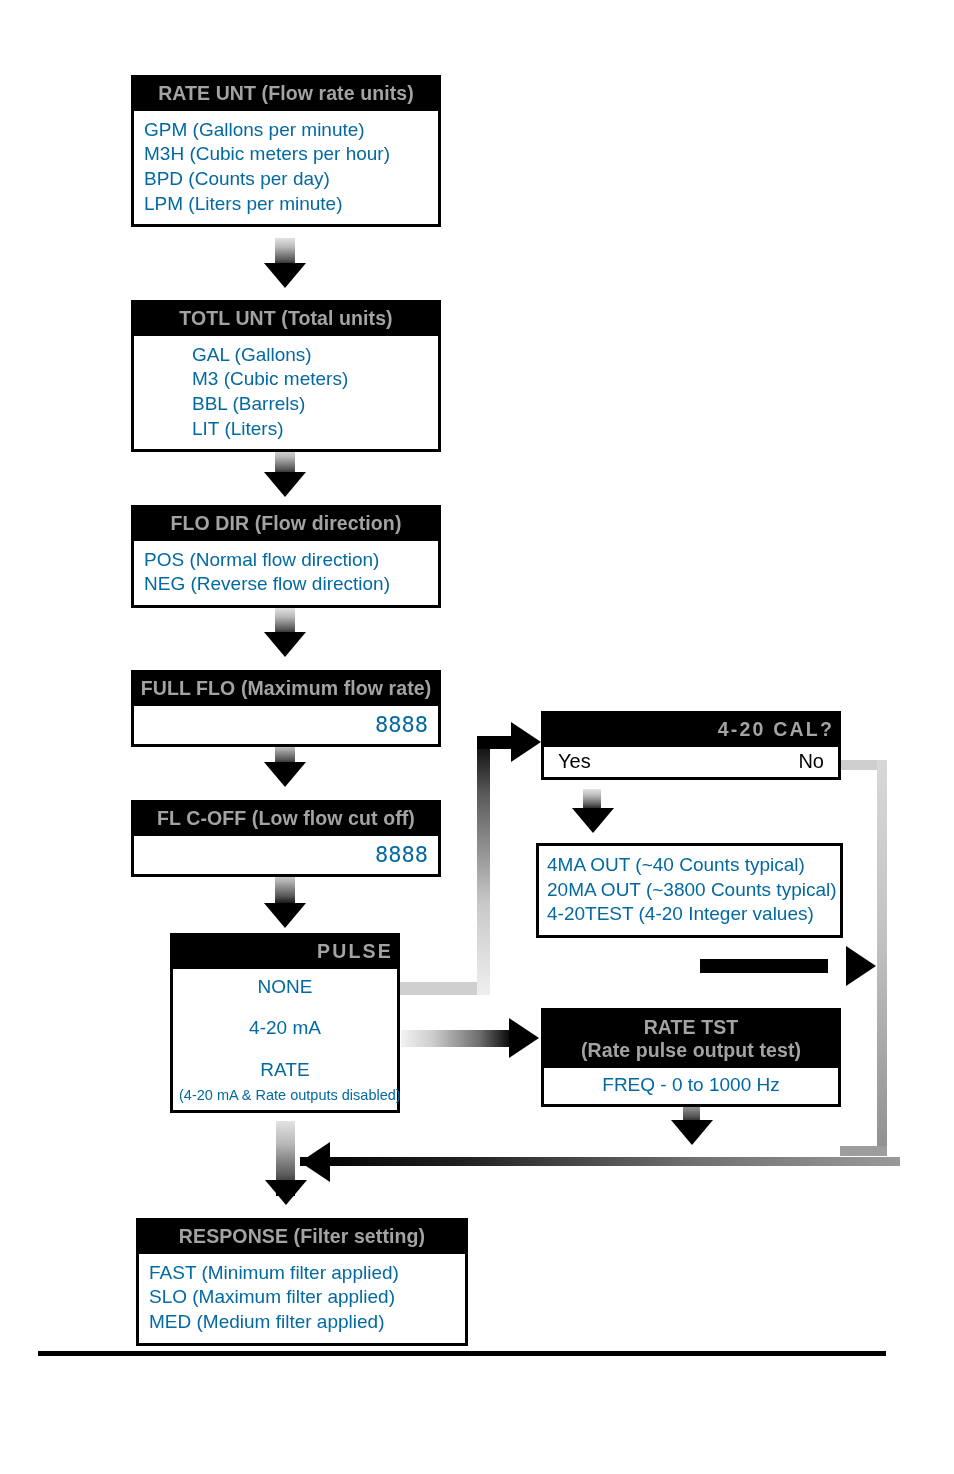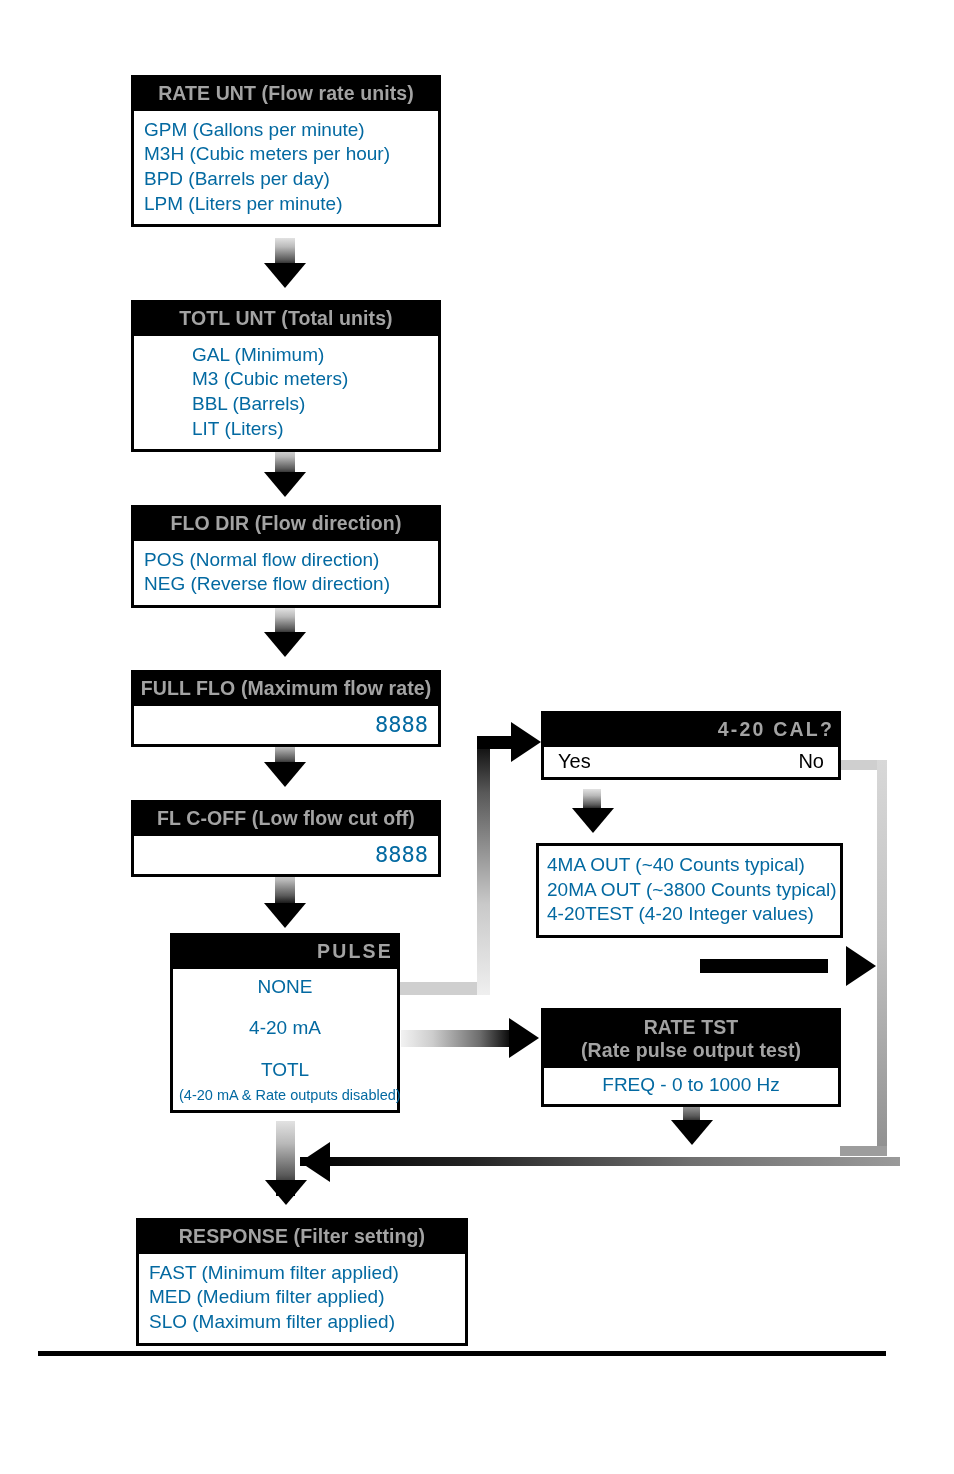--- a/index.html
+++ b/index.html
@@ -112,32 +112,32 @@
 </head>
 <body>
 
 <div id="page">
 
   <div class="node" style="left:131px; top:75px; width:310px;">
     <div class="hdr">RATE UNT (Flow rate units)</div>
     <div class="body left">
       <div class="row">GPM (Gallons per minute)</div>
       <div class="row">M3H (Cubic meters per hour)</div>
-      <div class="row">BPD (Barrels per day)</div>
+      <div class="row">BPD (Counts per day)</div>
       <div class="row">LPM (Liters per minute)</div>
     </div>
   </div>
 
   <div class="conn vshaft" style="left:275px; top:238px; width:20px; height:30px;"></div>
   <div class="conn tri-down" style="left:264px; top:263px;"></div>
 
   <div class="node" style="left:131px; top:300px; width:310px;">
     <div class="hdr">TOTL UNT (Total units)</div>
     <div class="body indent">
-      <div class="row">GAL (Minimum)</div>
+      <div class="row">GAL (Gallons)</div>
       <div class="row">M3 (Cubic meters)</div>
       <div class="row">BBL (Barrels)</div>
       <div class="row">LIT (Liters)</div>
     </div>
   </div>
 
   <div class="conn vshaft" style="left:275px; top:448px; width:20px; height:29px;"></div>
   <div class="conn tri-down" style="left:264px; top:472px;"></div>
 
   <div class="node" style="left:131px; top:505px; width:310px;">
@@ -171,34 +171,34 @@
   <div class="conn vshaft" style="left:275px; top:869px; width:20px; height:37px;"></div>
   <div class="conn tri-down" style="left:264px; top:903px;"></div>
 
   <div class="node" style="left:170px; top:933px; width:230px;">
     <div class="hdr wide">PULSE</div>
     <div class="body center" style="padding:6px 6px 6px 6px;">
       <div class="row">NONE</div>
       <div style="height:17px;"></div>
       <div class="row">4-20 mA</div>
       <div style="height:17px;"></div>
-      <div class="row">TOTL</div>
+      <div class="row">RATE</div>
       <div class="row small-note" style="margin-top:3px;">(4-20 mA &amp; Rate outputs disabled)</div>
     </div>
   </div>
 
   <div class="conn vshaft" style="left:276px; top:1121px; width:19px; height:75px; z-index:3;"></div>
   <div class="conn tri-down" style="left:265px; top:1180px; z-index:3;"></div>
 
   <div class="node" style="left:136px; top:1218px; width:332px;">
     <div class="hdr">RESPONSE (Filter setting)</div>
     <div class="body left">
       <div class="row">FAST (Minimum filter applied)</div>
+      <div class="row">SLO (Maximum filter applied)</div>
       <div class="row">MED (Medium filter applied)</div>
-      <div class="row">SLO (Maximum filter applied)</div>
     </div>
   </div>
 
   <div class="node" style="left:541px; top:711px; width:300px;">
     <div class="hdr wide">4-20 CAL?</div>
     <div class="yesno">
       <span>Yes</span>
       <span>No</span>
     </div>
   </div>

